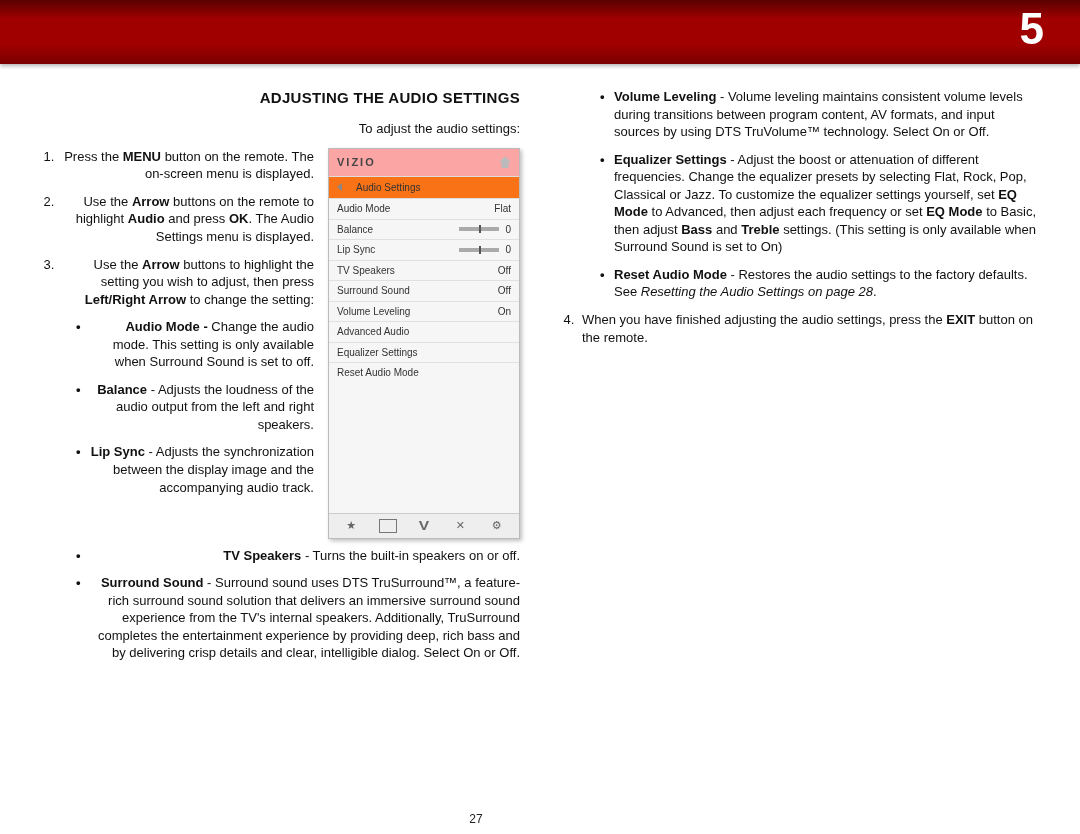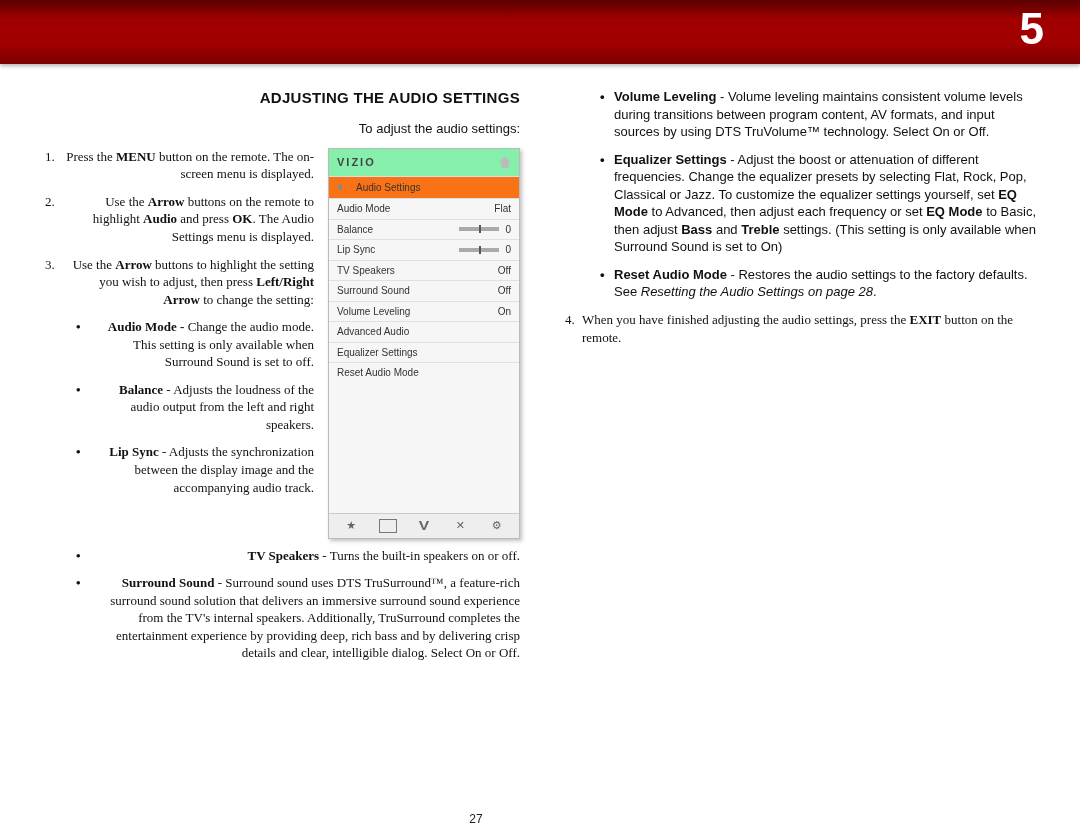--- a/index.html
+++ b/index.html
@@ -4,30 +4,30 @@
 <style>
   * { box-sizing: border-box; margin: 0; padding: 0; }
   html, body { width: 1080px; height: 834px; font-family: "Century Gothic", "Avant Garde", Futura, sans-serif; background: #fff; }
   .topbar { height: 64px; background: linear-gradient(to bottom, #5a0000 0%, #a00000 30%, #a00000 70%, #7a0000 100%); position: relative; box-shadow: 0 2px 4px rgba(0,0,0,0.3); }
   .chapter { position: absolute; right: 36px; top: 4px; color: #fff; font-size: 44px; font-weight: bold; }
   .page { padding: 24px 40px 8px 40px; display: flex; gap: 40px; }
   .col { flex: 1; font-size: 13px; line-height: 1.35; color: #111; }
   h2 { font-size: 15px; font-weight: 900; letter-spacing: 0.3px; margin-bottom: 12px; text-transform: uppercase; }
   p.lead { margin-bottom: 10px; }
   ol { margin-left: 18px; margin-bottom: 8px; }
-  ol > li { margin-bottom: 10px; padding-left: 4px; font-family: Liberation Serif, serif; }
+  ol > li { margin-bottom: 10px; padding-left: 4px; }
   ul.bullets { list-style: none; margin-left: 14px; }
   ul.bullets > li { position: relative; padding-left: 14px; margin-bottom: 10px; }
   ul.bullets > li::before { content: "•"; position: absolute; left: 0; top: 0; font-weight: bold; }
   .b { font-weight: bold; }
   .i { font-style: italic; }
   .left-wrap { position: relative; text-align: right; }
   .osd-float { float: right; width: 192px; margin: 0 0 8px 14px; }
   .osd { border: 1px solid #bbb; background: #f6f6f6; font-size: 10px; color: #333; box-shadow: 2px 2px 4px rgba(0,0,0,0.25); }
-  .osd-head { display: flex; align-items: center; justify-content: space-between; padding: 6px 8px; background: #86efac; border-bottom: 1px solid #ddd; }
+  .osd-head { display: flex; align-items: center; justify-content: space-between; padding: 6px 8px; background: #fca5a5; border-bottom: 1px solid #ddd; }
   .osd-logo { font-family: Arial, sans-serif; font-weight: 900; letter-spacing: 2px; font-size: 11px; color: #444; }
   .osd-home { width: 12px; height: 12px; background: #bbb; clip-path: polygon(50% 0, 100% 50%, 80% 50%, 80% 100%, 20% 100%, 20% 50%, 0 50%); }
   .osd-title { display: flex; align-items: center; gap: 14px; padding: 4px 8px; background: #f97316; border-bottom: 1px solid #ddd; }
   .osd-back { width: 0; height: 0; border-top: 4px solid transparent; border-bottom: 4px solid transparent; border-right: 5px solid #888; }
   .osd-row { display: flex; justify-content: space-between; align-items: center; padding: 3px 8px; border-bottom: 1px solid #e0e0e0; background: #f6f6f6; }
   .osd-row:last-child { border-bottom: none; }
   .osd-slider { width: 40px; height: 4px; background: #aaa; position: relative; }
   .osd-slider::after { content:""; position:absolute; left:50%; top:-2px; width:2px; height:8px; background:#555; }
   .osd-gap { height: 130px; background: #f6f6f6; }
   .osd-foot { display: flex; justify-content: space-around; align-items: center; padding: 5px 4px; background: #eee; border-top: 1px solid #ccc; font-size: 12px; color: #666; }

